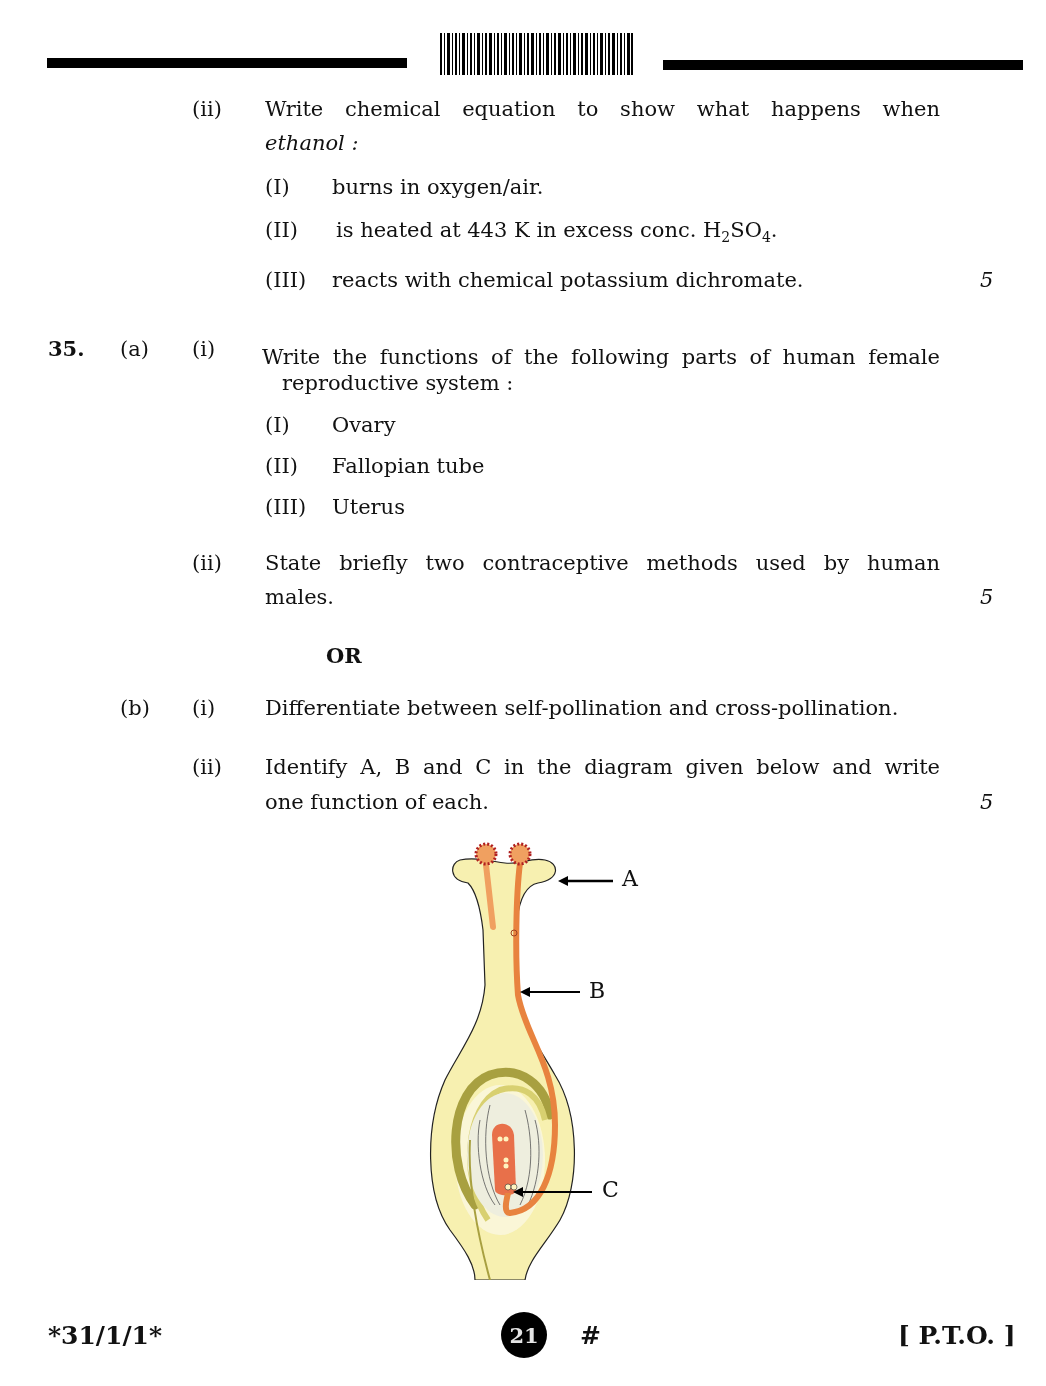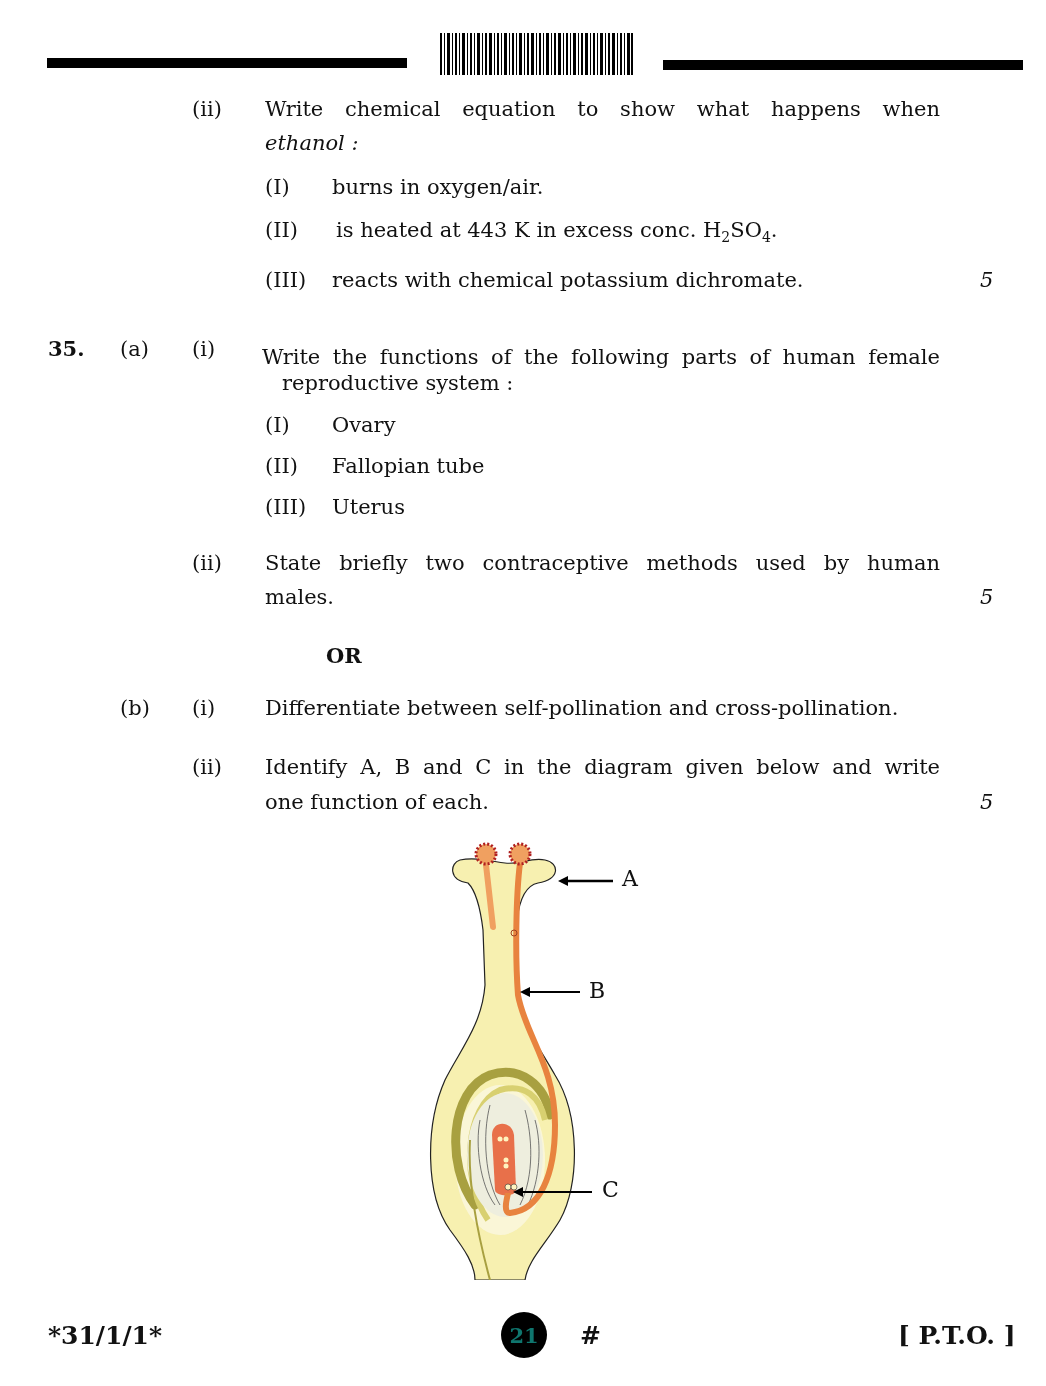--- a/index.html
+++ b/index.html
@@ -11,21 +11,21 @@
   .abs { position: absolute; }
   .txt { font-size: 21px; line-height: 34px; white-space: nowrap; }
   .justify { white-space: normal; text-align: justify; text-align-last: justify; }
   .bar { position: absolute; background: #000; height: 10px; }
   .marks { font-style: italic; font-size: 21px; }
   .bold { font-weight: bold; }
   sub { font-size: 14px; vertical-align: -5px; line-height: 0; }
   .footer { font-size: 25px; font-weight: bold; }
   .pagecircle {
     position: absolute; width: 46px; height: 46px; border-radius: 50%;
-    background: #000; color: #0f766e; font-weight: bold; font-size: 21px;
+    background: #000; color: #e5e5e5; font-weight: bold; font-size: 21px;
     display: flex; align-items: center; justify-content: center;
   }
   .barcode { position: absolute; left: 440px; top: 33px; width: 193px; height: 42px; }
   .diagram-label { position: absolute; font-size: 22px; }
 </style>
 </head>
 <body>
 
 <div class="bar" style="left:47px; top:58px; width:360px;"></div>
 <div class="bar" style="left:663px; top:60px; width:360px;"></div>

